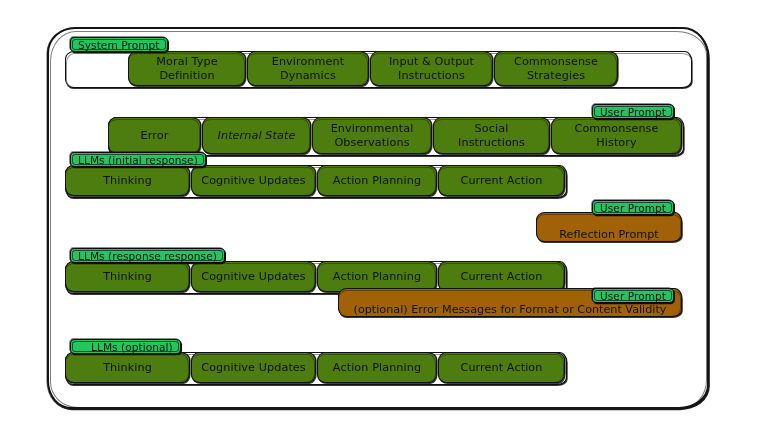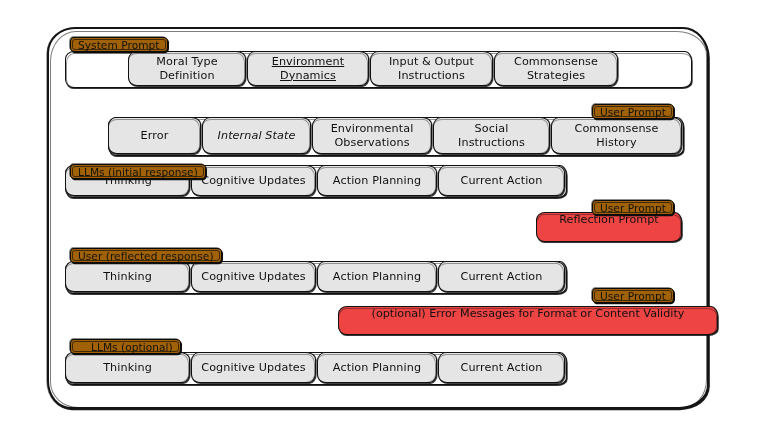--- a/index.html
+++ b/index.html
@@ -39,21 +39,21 @@
     pointer-events:none;
   }
 
   
   .cell{
     position:absolute;top:0;bottom:0;
     display:flex;align-items:center;justify-content:center;
     text-align:center;
     border:1.6px solid #111111;
     border-radius:8px 10px 7px 9px / 9px 7px 10px 8px;
-    background:#e5e5e5;
+    background:#4d7c0f;
     box-shadow:0.7px 1.0px 0 rgba(18,18,18,.8);
     line-height:1.18;
     font-size:11.2px;
     letter-spacing:.1px;
     box-sizing:border-box;
     padding:1px 3px;
     z-index:2;
   }
   .cell::after{
     content:"";position:absolute;left:-1px;right:0px;top:1px;bottom:-1px;
@@ -62,43 +62,43 @@
     pointer-events:none;
   }
   .cell .ct{display:block;white-space:pre-line;}
 
   
   .tab{
     position:absolute;
     display:flex;align-items:center;justify-content:center;
     border:1.8px solid #0a0a0a;
     border-radius:4px 5px 4px 5px / 5px 4px 5px 4px;
-    background:#a16207;
+    background:#22c55e;
     font-size:10.6px;
     letter-spacing:.05px;
     white-space:nowrap;
     padding:1px 7px;
     box-sizing:border-box;
     box-shadow:1px 1.3px 0 #0d0d0d, -0.8px -0.7px 0 rgba(10,10,10,.6);
     z-index:6;
   }
   .tab::after{
     content:"";position:absolute;left:1px;right:1px;top:1px;bottom:1px;
     border:0.9px solid rgba(10,10,10,.65);
     border-radius:3px;
     pointer-events:none;
   }
 
   
   .solo{
     position:absolute;
-    display:flex;align-items:flex-start;justify-content:center;
+    display:flex;align-items:flex-end;justify-content:center;
     border:1.7px solid #111111;
     border-radius:9px 7px 10px 8px / 8px 10px 7px 9px;
-    background:#ef4444;
+    background:#a16207;
     font-size:11.2px;
     box-shadow:0.8px 1.1px 0 rgba(18,18,18,.85);
     box-sizing:border-box;
     z-index:2;
   }
   .solo::after{
     content:"";position:absolute;left:-1px;right:0;top:1px;bottom:-1px;
     border:0.9px solid rgba(18,18,18,.42);
     border-radius:8px 10px 7px 9px / 10px 7px 9px 8px;
     pointer-events:none;
@@ -107,21 +107,21 @@
 </head>
 <body>
 
 <div class="sketch-outer" style="left:47px;top:27px;width:658px;height:378px;"></div>
 
 <div class="band" style="left:65px;top:51px;width:625px;height:35px;"></div>
 <div class="cell" style="left:128px;top:51px;height:35px;width:118px;">
   <span class="ct">Moral Type
 Definition</span>
 </div>
-<div class="cell" style="left:247px;top:51px;height:35px;width:122px;text-decoration:underline;">
+<div class="cell" style="left:247px;top:51px;height:35px;width:122px;">
   <span class="ct">Environment
 Dynamics</span>
 </div>
 <div class="cell" style="left:370px;top:51px;height:35px;width:123px;">
   <span class="ct">Input &amp; Output
 Instructions</span>
 </div>
 <div class="cell" style="left:494px;top:51px;height:35px;width:124px;">
   <span class="ct">Commonsense
 Strategies</span>
@@ -159,21 +159,21 @@
 </div>
 <div class="cell" style="left:191px;top:165px;height:31px;width:125px;">
   <span class="ct">Cognitive Updates</span>
 </div>
 <div class="cell" style="left:317px;top:165px;height:31px;width:120px;">
   <span class="ct">Action Planning</span>
 </div>
 <div class="cell" style="left:438px;top:165px;height:31px;width:127px;">
   <span class="ct">Current Action</span>
 </div>
-<div class="tab" style="left:70px;top:164px;height:15px;">
+<div class="tab" style="left:70px;top:152px;height:15px;">
   <span>LLMs (initial response)</span>
 </div>
 
 <div class="solo" style="left:536px;top:212px;width:146px;height:30px;">
   <span class="ct">Reflection Prompt</span>
 </div>
 <div class="tab" style="left:592px;top:200px;height:15px;">
   <span>User Prompt</span>
 </div>
 
@@ -184,24 +184,24 @@
 <div class="cell" style="left:191px;top:261px;height:31px;width:125px;">
   <span class="ct">Cognitive Updates</span>
 </div>
 <div class="cell" style="left:317px;top:261px;height:31px;width:120px;">
   <span class="ct">Action Planning</span>
 </div>
 <div class="cell" style="left:438px;top:261px;height:31px;width:127px;">
   <span class="ct">Current Action</span>
 </div>
 <div class="tab" style="left:70px;top:248px;height:15px;">
-  <span>User (reflected response)</span>
-</div>
-
-<div class="solo" style="left:338px;top:306px;width:380px;height:29px;">
+  <span>LLMs (response response)</span>
+</div>
+
+<div class="solo" style="left:338px;top:288px;width:344px;height:29px;">
   <span class="ct">(optional) Error Messages for Format or Content Validity</span>
 </div>
 <div class="tab" style="left:592px;top:288px;height:15px;">
   <span>User Prompt</span>
 </div>
 
 <div class="band" style="left:65px;top:352px;width:500px;height:31px;"></div>
 <div class="cell" style="left:65px;top:352px;height:31px;width:125px;">
   <span class="ct">Thinking</span>
 </div>

